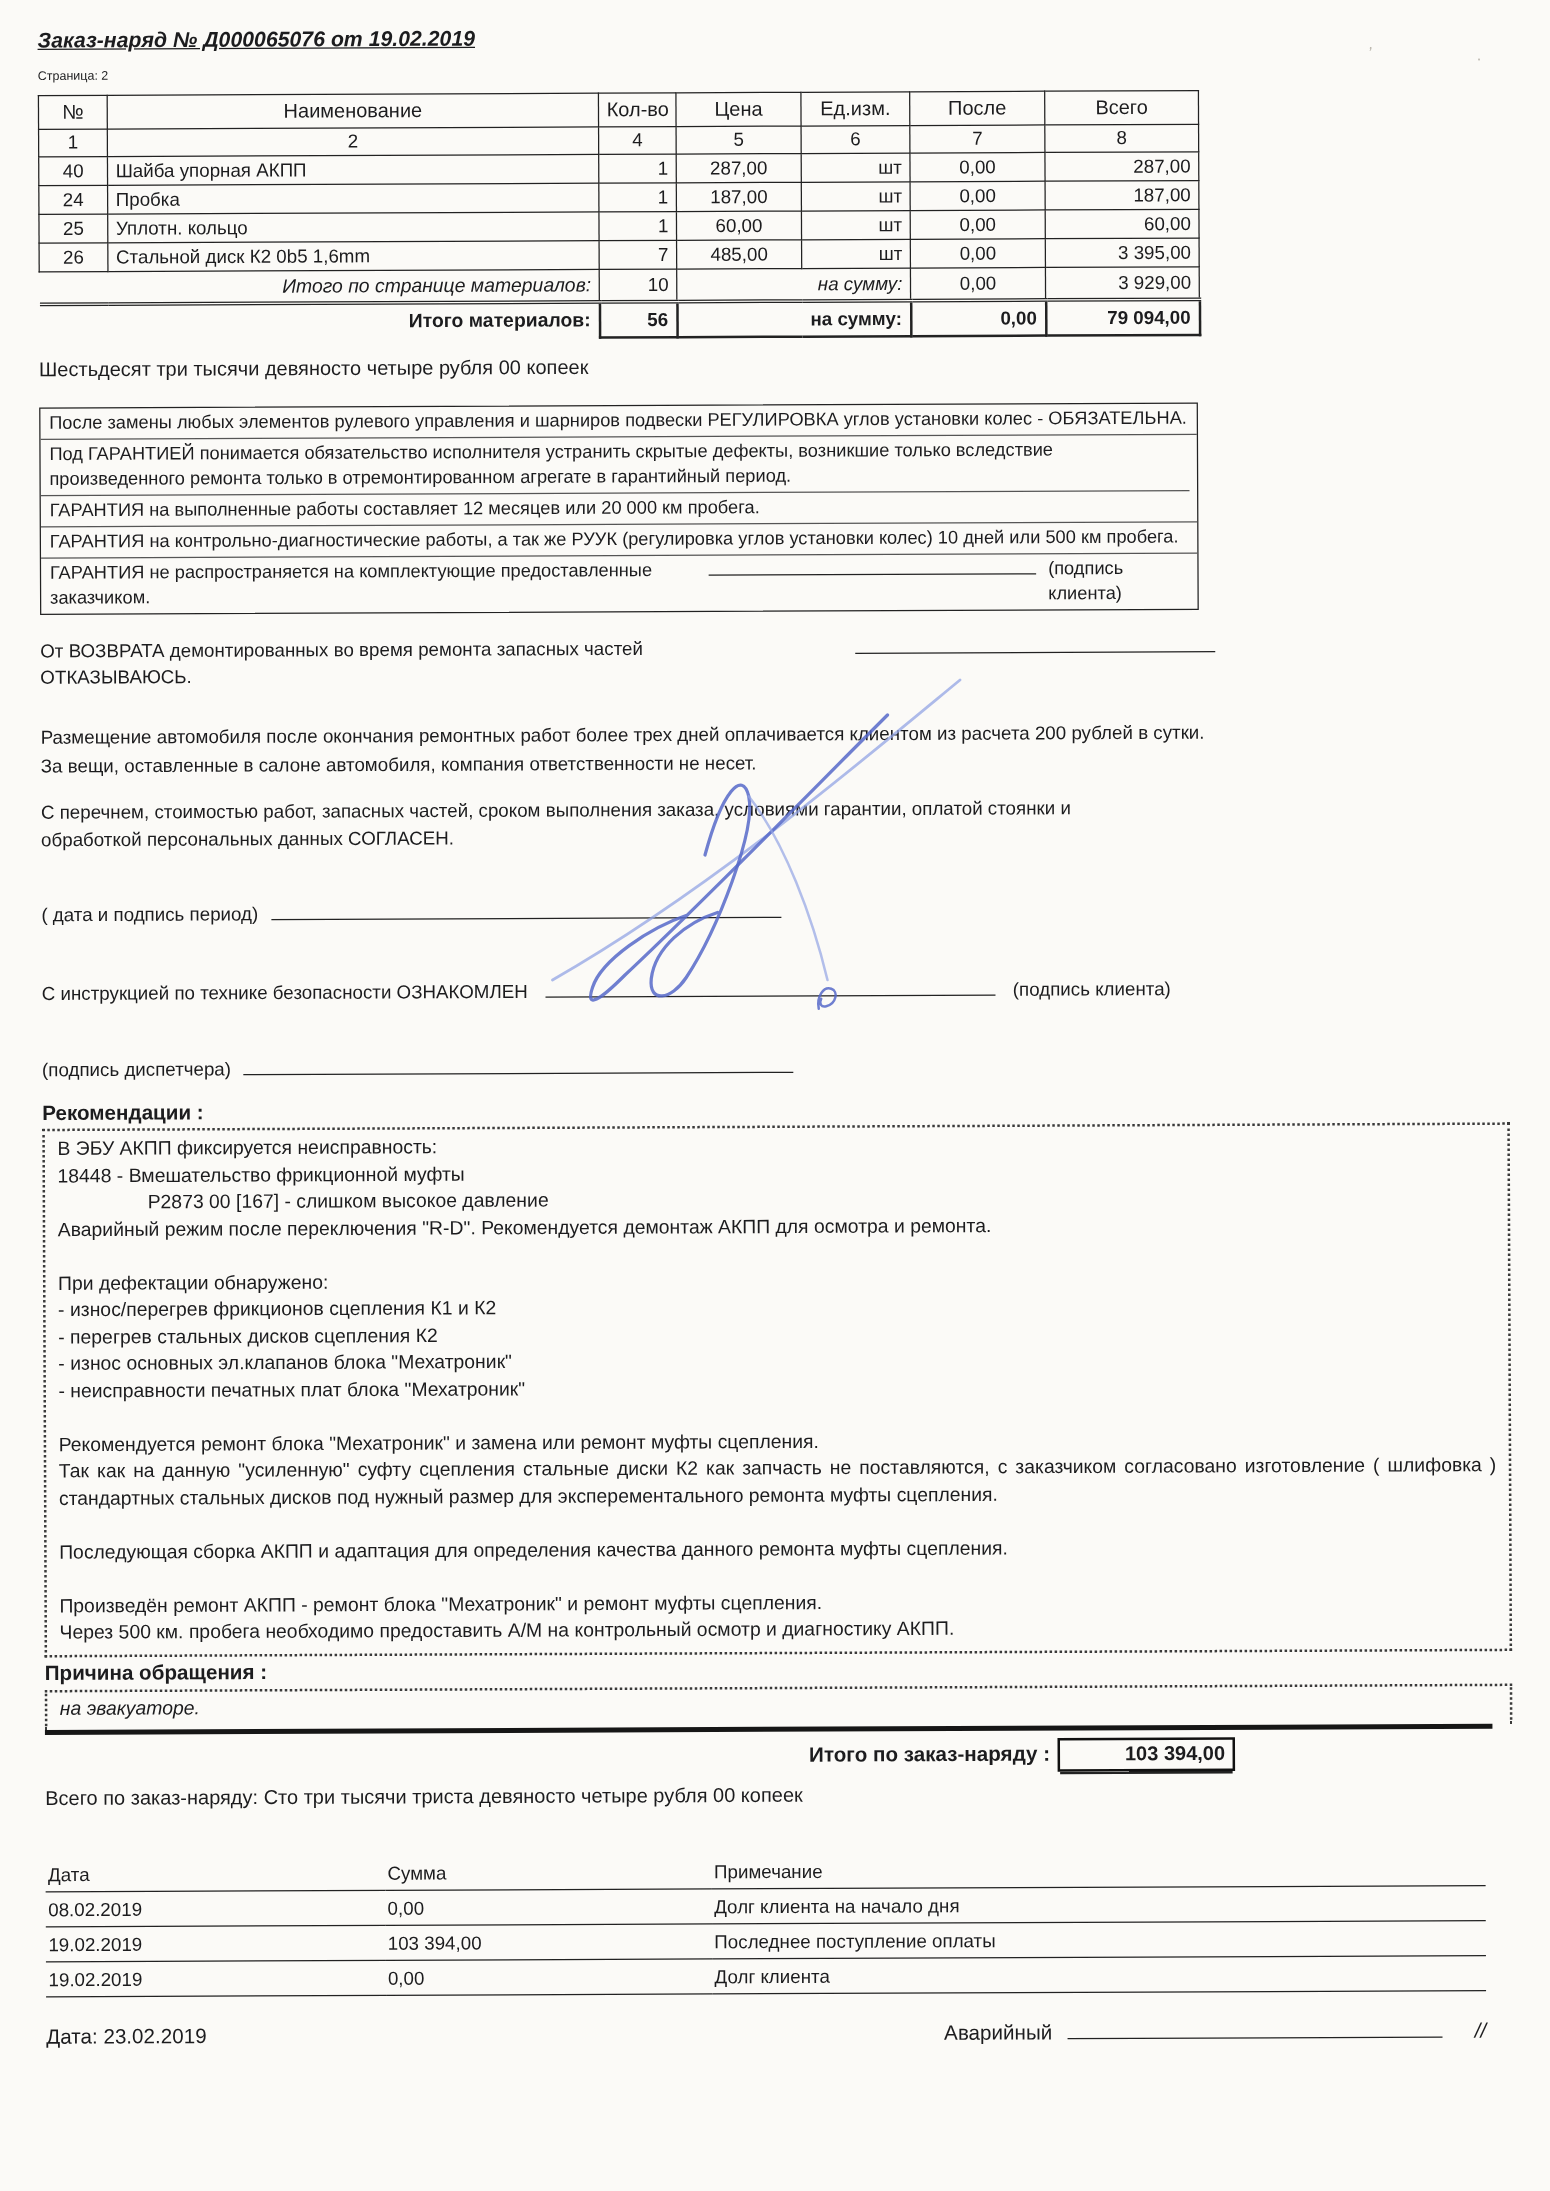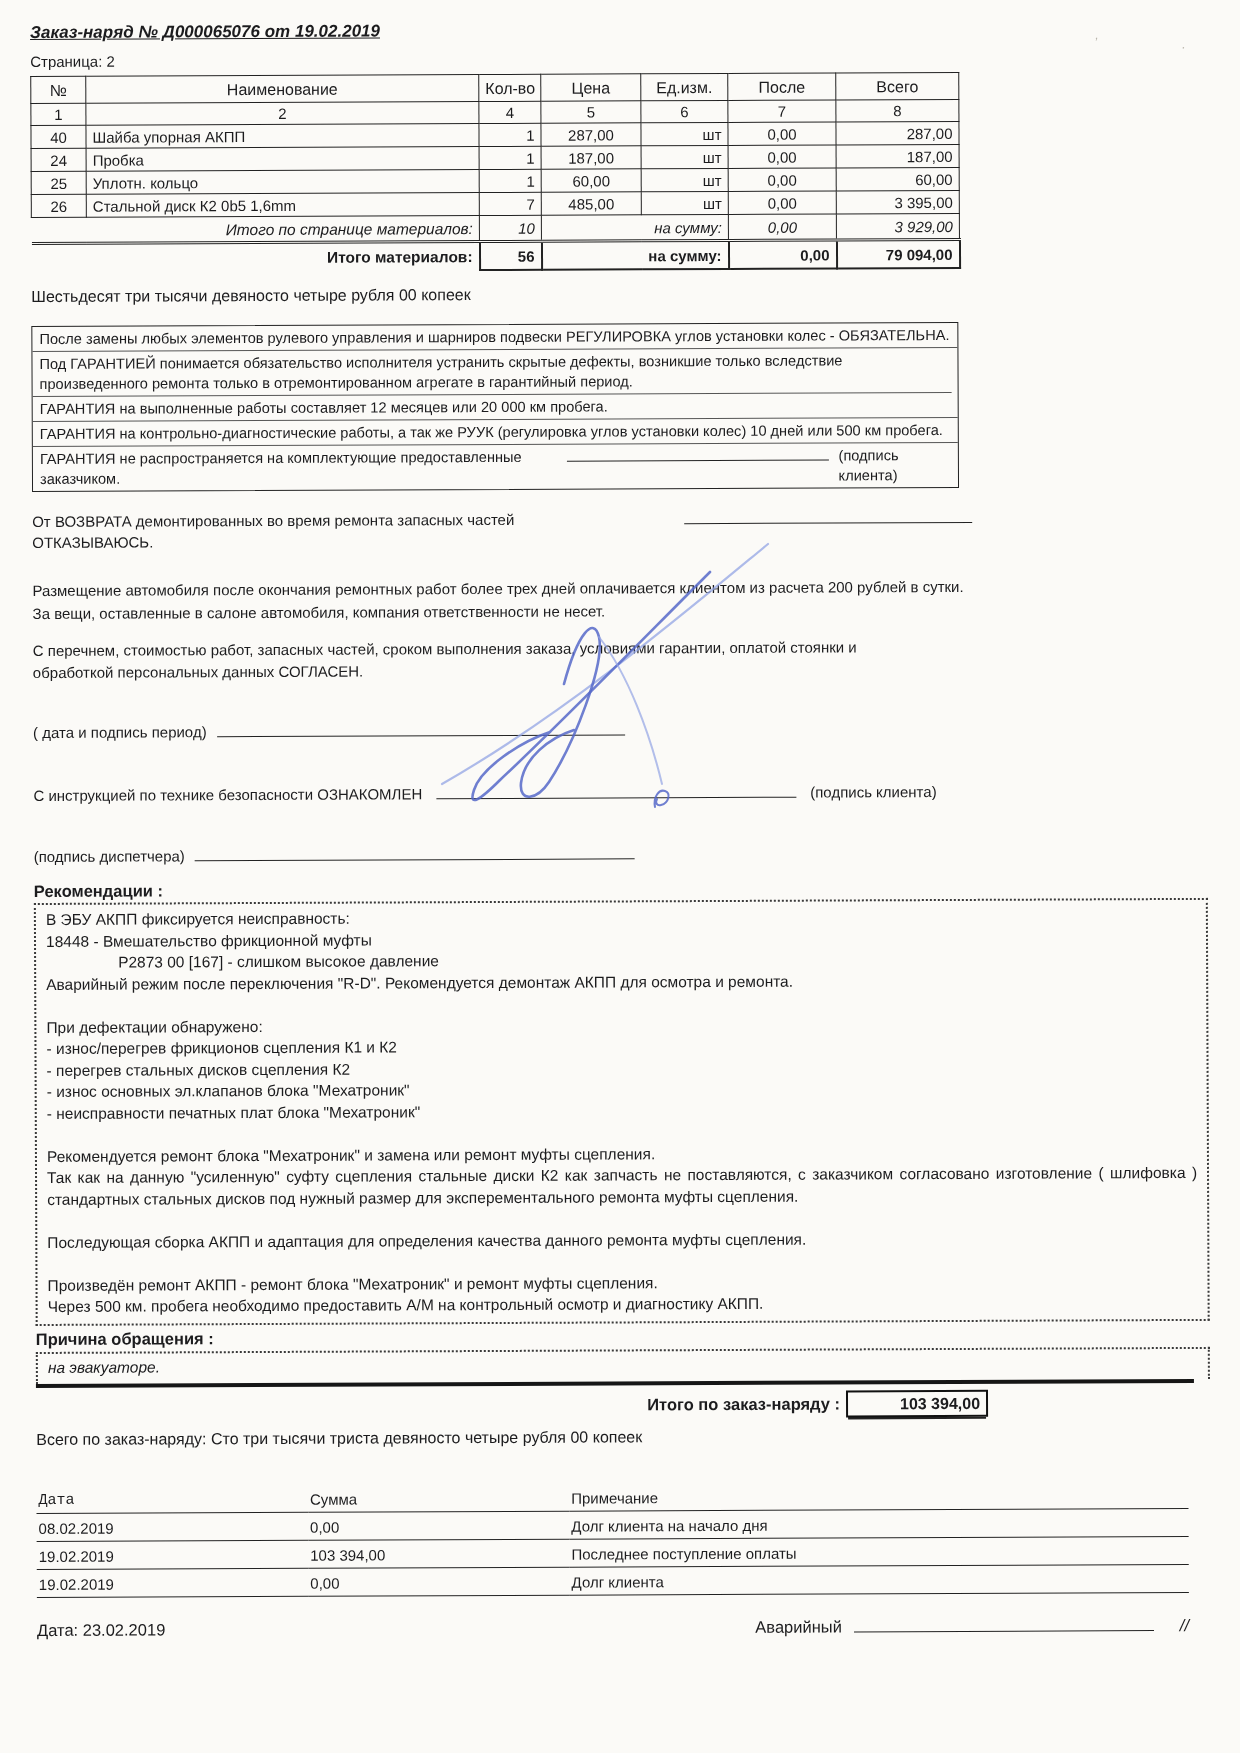--- a/index.html
+++ b/index.html
@@ -11,36 +11,36 @@
     -webkit-font-smoothing:antialiased;
   }
   #doc{
     position:absolute;left:30px;top:22px;width:1160px;
     transform:rotate(-0.25deg);transform-origin:0 0;
     font-size:15px;line-height:21px;
   }
   .order-title{font-style:italic;font-weight:bold;font-size:17px;text-decoration:underline;margin-bottom:8px;}
   .pretable{display:flex;justify-content:space-between;align-items:flex-end;width:928px;}
   .invoice-lines div{line-height:20px;}
-  .page-label{font-size:15px;padding-bottom:2px;}
+  .page-label{font-size:10px;padding-bottom:2px;}
 
   
   table.mat{border-collapse:collapse;width:928px;table-layout:fixed;margin-top:2px;}
   table.mat td,table.mat th{border:1.6px solid #222;padding:0 6px;font-weight:normal;overflow:hidden;white-space:nowrap;}
   table.mat th{font-size:16px;height:26px;text-align:center;}
   tr.nums td{height:19px;text-align:center;font-size:15px;}
   tr.item td{height:22px;}
   .c-no{text-align:center;}
   .c-name{text-align:left;}
   .c-qty{text-align:right;}
   .c-price{text-align:center;}
   .c-unit{text-align:right;}
   .c-disc{text-align:center;}
   .c-tot{text-align:right;}
-  tr.ptotal td{height:24px;border-bottom:3px double #222;font-style:italic;}
+  tr.ptotal td{height:24px;border-bottom:3px double #222;}
   tr.ptotal .t-lab{border-left:none;font-style:italic;text-align:right;font-size:15.5px;}
   tr.ptotal .t-sum{font-style:italic;text-align:right;}
   tr.gtotal td{height:26px;border-width:2px;font-weight:bold;text-align:right;}
   tr.gtotal .t-lab{border:none;text-align:right;font-size:15.5px;}
   tr.gtotal .t-sum{text-align:right;}
   .amount-words{margin-top:13px;font-size:16px;}
 
   
   .terms-box{margin-top:19px;width:925px;border:1.7px solid #222;}
   .terms-row{padding:2px 7px;border-bottom:1px solid #555;font-size:14.6px;line-height:20px;}
@@ -74,21 +74,21 @@
 
   .order-total-row{width:952px;display:flex;justify-content:flex-end;align-items:center;margin-top:6px;}
   .order-total-label{font-weight:bold;font-size:16.5px;margin-right:6px;}
   .order-total-box{border:2px solid #111;box-shadow:0 4px 0 -2px #222;width:126px;text-align:right;font-weight:bold;font-size:16px;padding:1px 6px;}
   .order-total-words{margin-top:8px;font-size:16px;}
 
   
   .pay-table{width:1152px;border-collapse:collapse;margin-top:36px;}
   .pay-table td{border-bottom:1.6px solid #222;height:25px;vertical-align:bottom;padding:0 2px 2px 2px;font-size:15px;}
   .pay-table tr.pay-head td{border-bottom:1.6px solid #222;}
-  .col-date{width:270px;font-family:Liberation Mono, monospace;}
+  .col-date{width:270px;}
   .col-sum{width:260px;}
   .col-note{width:622px;}
 
   .footer-row{width:1152px;display:flex;justify-content:space-between;align-items:baseline;margin-top:22px;font-size:16.5px;}
   .customer-group{display:flex;align-items:baseline;}
   .customer-group .sig-line{width:300px;margin-left:12px;}
   .slashes{font-style:italic;margin-left:26px;}
 
   
   .signature-svg{position:absolute;left:378px;top:532px;pointer-events:none;}

